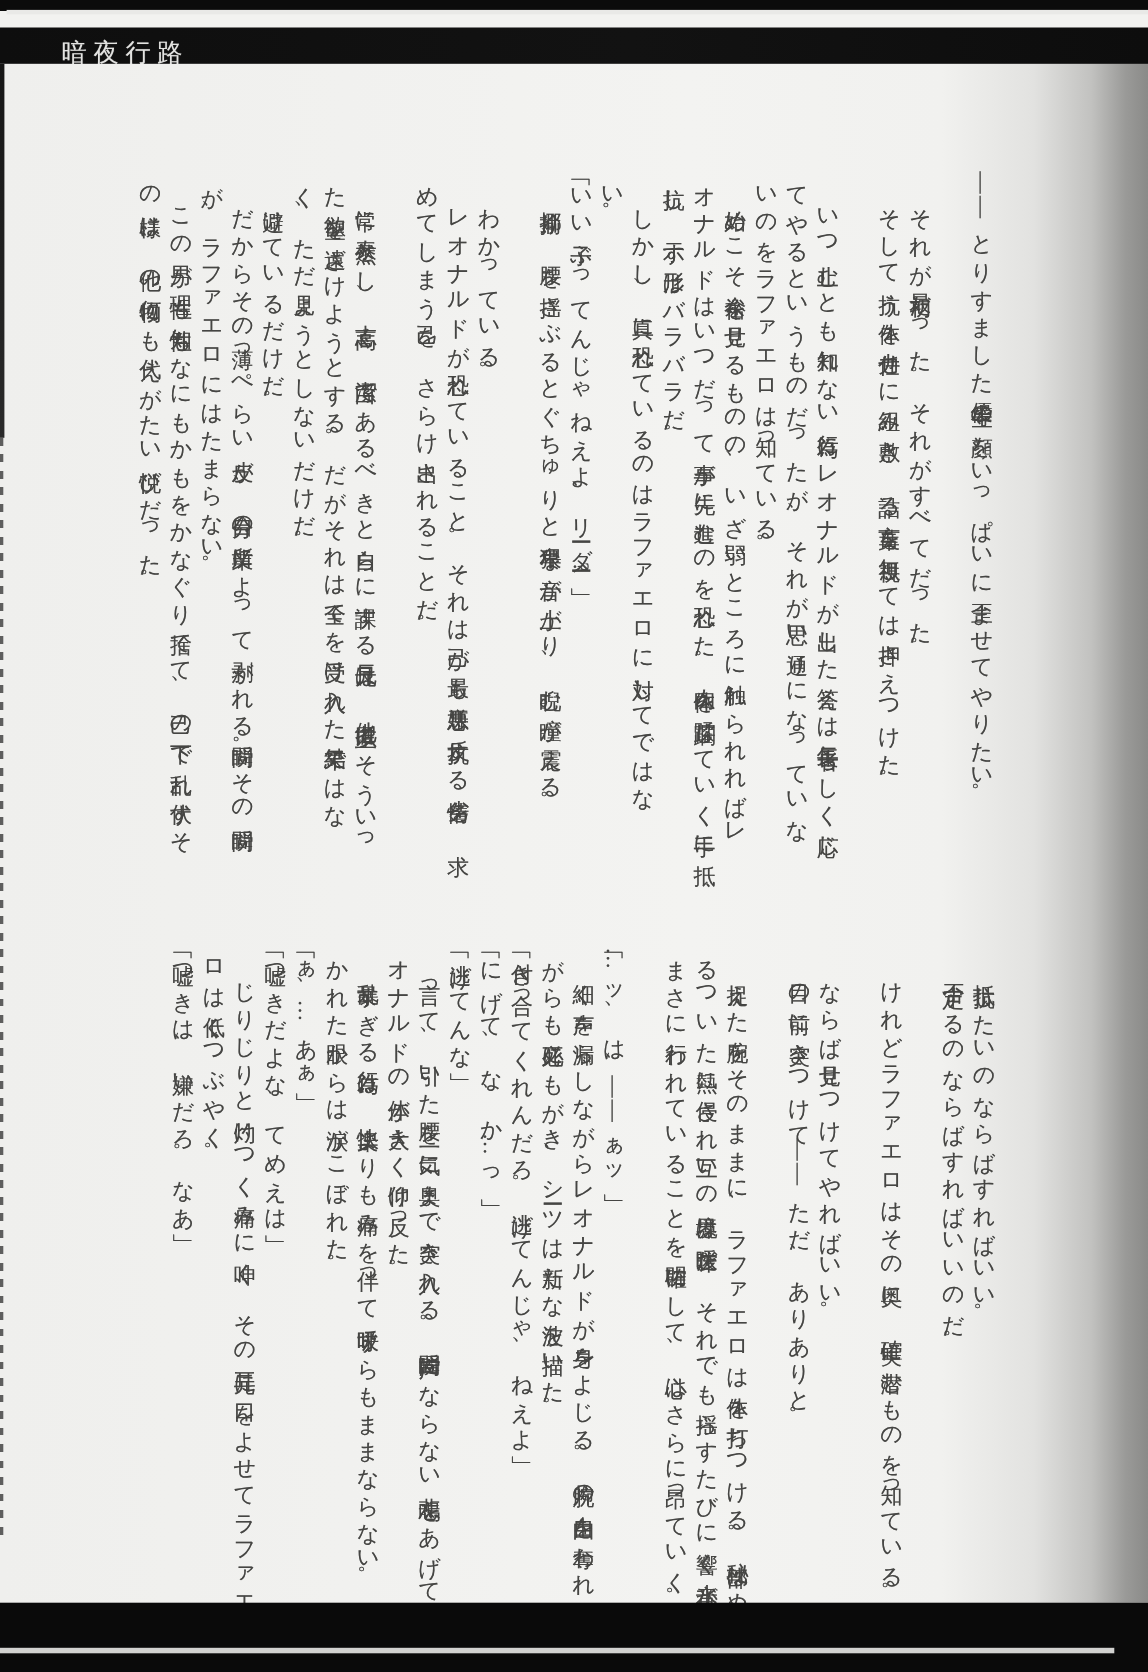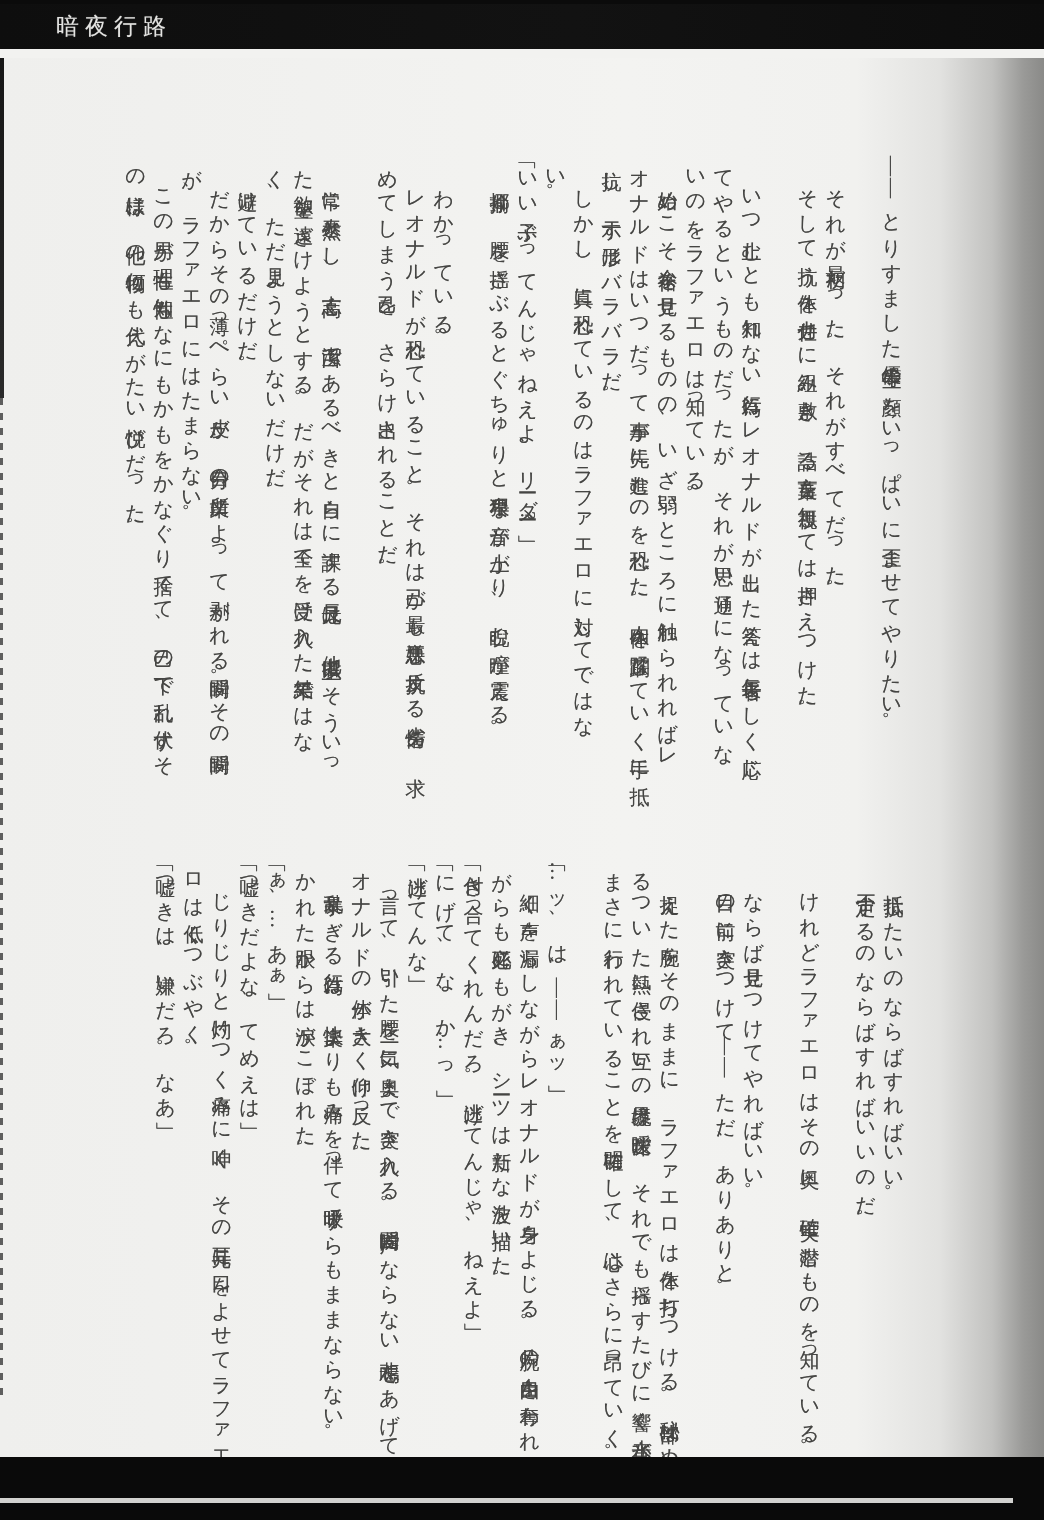--- a/index.html
+++ b/index.html
@@ -7,21 +7,21 @@
     position:relative;
     width:1044px;height:1520px;
     overflow:hidden;
     background:#f2f2f0;
     font-family:"Liberation Serif","DejaVu Serif",serif;
   }
   
   .top-edge-black{position:absolute;top:0;left:0;width:100%;height:10px;background:#0b0b0b;}
   .top-white-line{position:absolute;top:9px;left:6px;right:0;height:4px;background:#e9e9e7;}
   .header-band{
-    position:absolute;top:4px;left:0;width:100%;height:45px;
+    position:absolute;top:25px;left:0;width:100%;height:45px;
     background:linear-gradient(90deg,#0e0e0e 0%,#121212 55%,#0d0d0d 100%);
     display:flex;align-items:center;
   }
   .header-title{
     color:#e3e3e1;font-size:23px;letter-spacing:6px;
     padding-left:56px;text-shadow:0 0 1px rgba(255,255,255,.35);
     white-space:nowrap;
   }
   
   .page{

